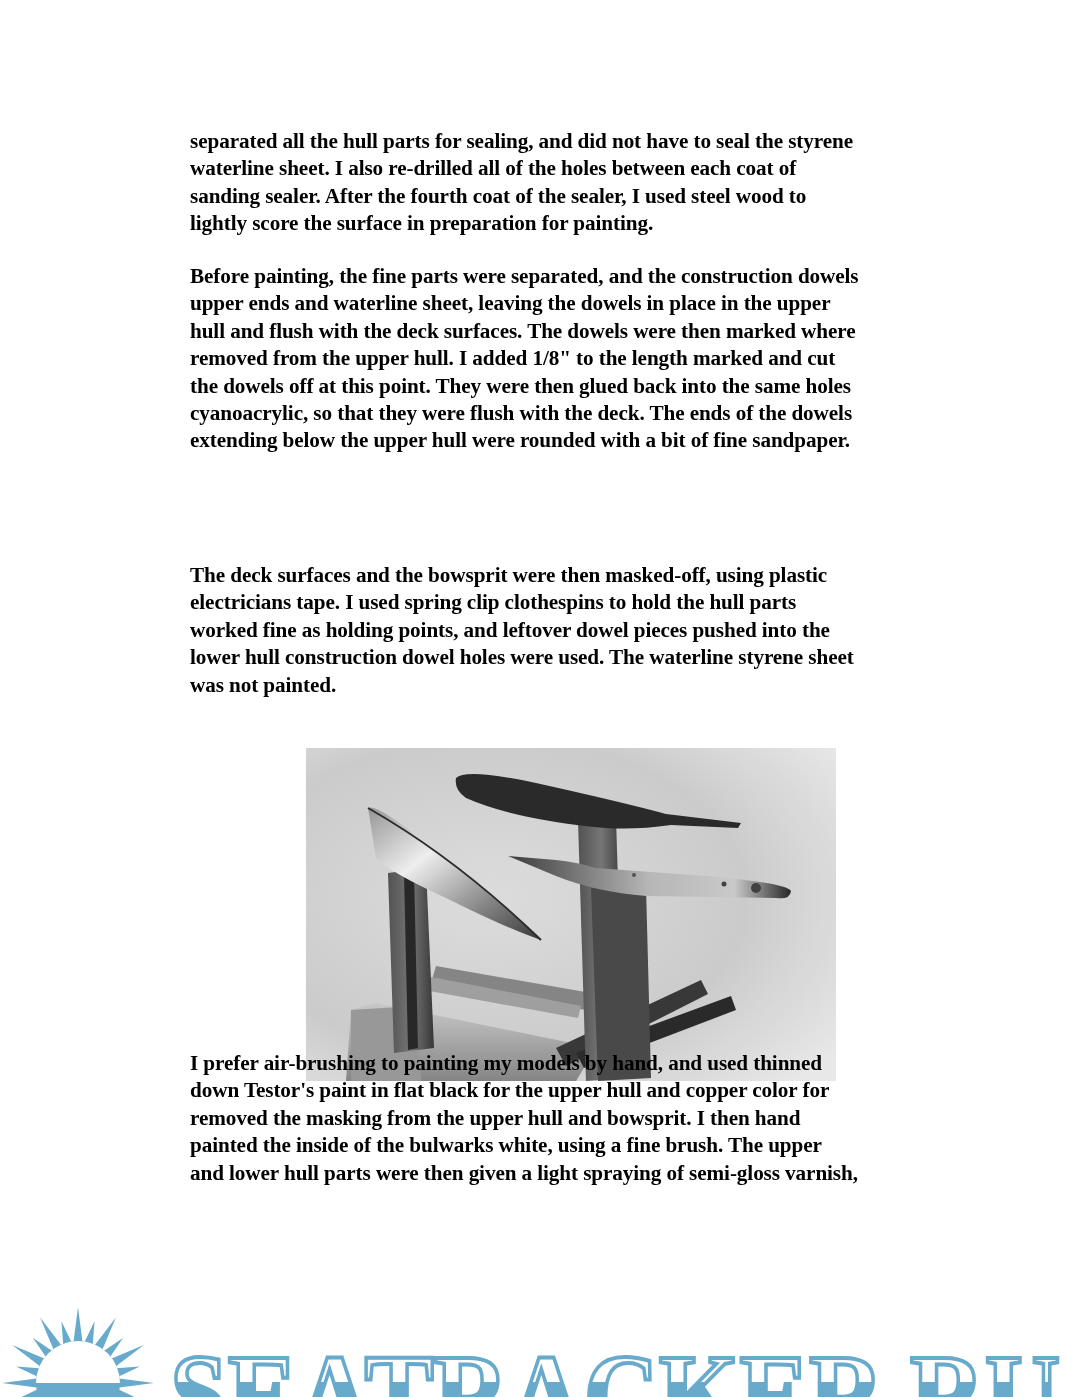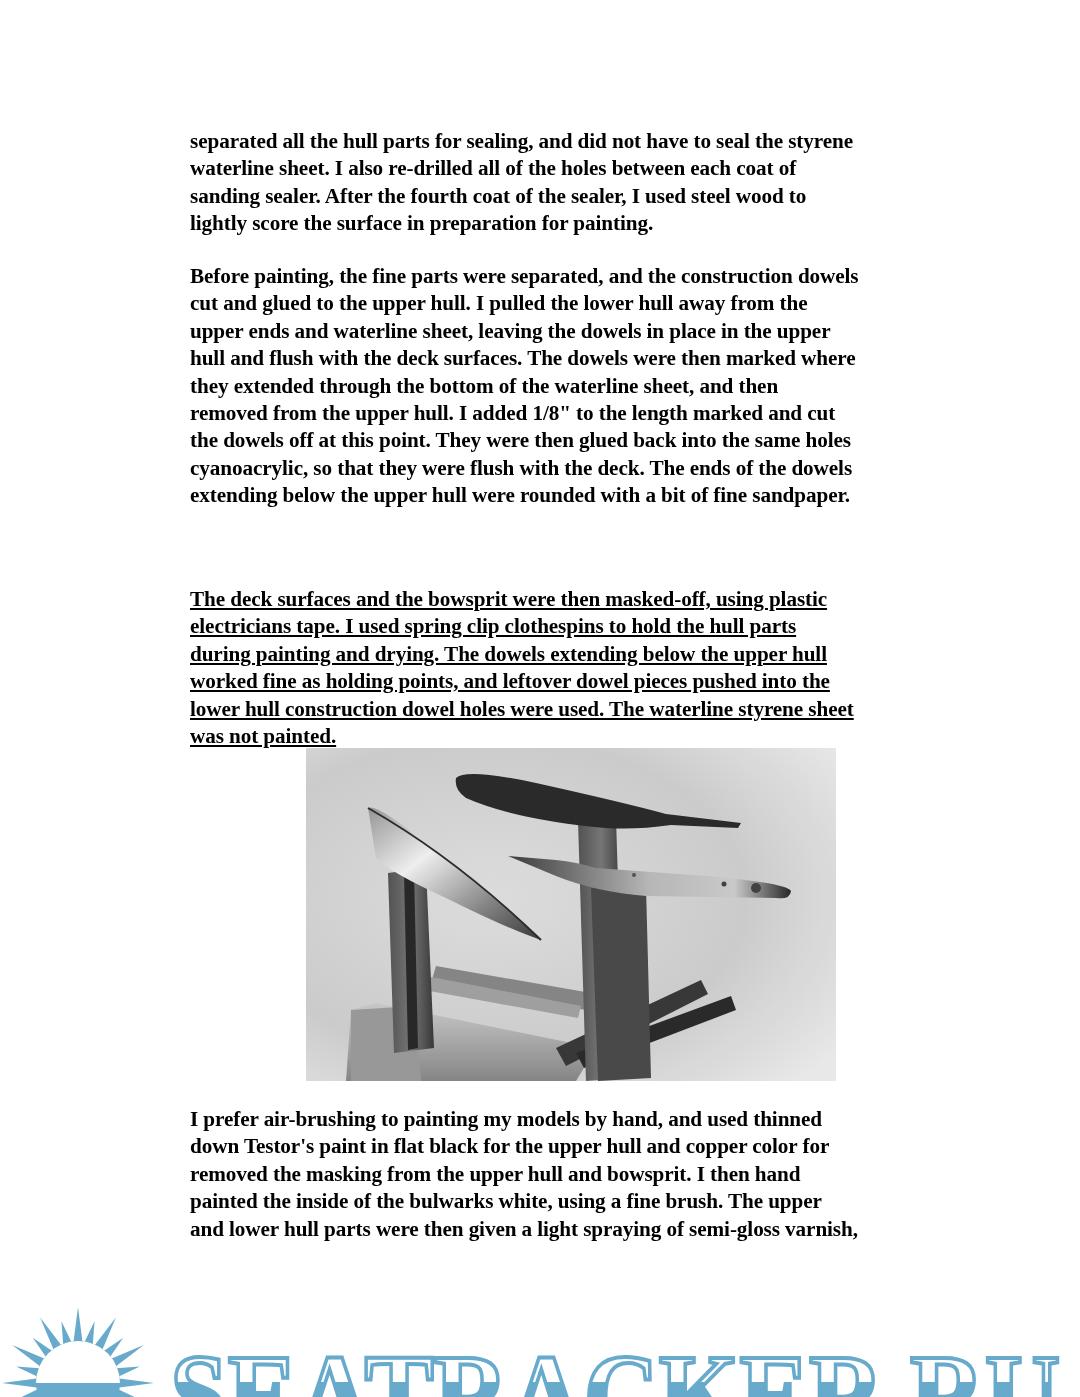--- a/index.html
+++ b/index.html
@@ -7,56 +7,53 @@
     .page { position: absolute; left: 0; top: 0; width: 1080px; height: 1330px; }
     .para {
       position: absolute; left: 190px; width: 775px;
       font-family: "Liberation Serif", serif; font-weight: bold;
       font-size: 21.2px; line-height: 27.4px; color: #000;
       margin: 0; white-space: normal; letter-spacing: -0.1px;
     }
     .para .ln { display: block; white-space: nowrap; }
     #p1 { top: 128px; }
     #p2 { top: 263px; }
-    #p3 { top: 586px; text-decoration: underline; }
-    #p4 { top: 1106px; }
+    #p3 { top: 562px; }
+    #p4 { top: 1050px; }
     .photo {
       position: absolute; left: 306px; top: 748px; width: 530px; height: 333px;
       overflow: hidden;
     }
     .watermark { position: absolute; left: 0; top: 1306px; width: 1080px; height: 159px; }
   </style>
 </head>
 <body>
 
 <div class="page">
 
   <p class="para" id="p1">
     <span class="ln">separated all the hull parts for sealing, and did not have to seal the styrene</span>
     <span class="ln">waterline sheet. I also re-drilled all of the holes between each coat of</span>
     <span class="ln">sanding sealer. After the fourth coat of the sealer, I used steel wood to</span>
     <span class="ln">lightly score the surface in preparation for painting.</span>
   </p>
 
   <p class="para" id="p2">
     <span class="ln">Before painting, the fine parts were separated, and the construction dowels</span>
-    <span class="ln">cut and glued to the upper hull. I pulled the lower hull away from the</span>
     <span class="ln">upper ends and waterline sheet, leaving the dowels in place in the upper</span>
     <span class="ln">hull and flush with the deck surfaces. The dowels were then marked where</span>
-    <span class="ln">they extended through the bottom of the waterline sheet, and then</span>
     <span class="ln">removed from the upper hull. I added 1/8" to the length marked and cut</span>
     <span class="ln">the dowels off at this point. They were then glued back into the same holes</span>
     <span class="ln">cyanoacrylic, so that they were flush with the deck. The ends of the dowels</span>
     <span class="ln">extending below the upper hull were rounded with a bit of fine sandpaper.</span>
   </p>
 
   <p class="para" id="p3">
     <span class="ln">The deck surfaces and the bowsprit were then masked-off, using plastic</span>
     <span class="ln">electricians tape. I used spring clip clothespins to hold the hull parts</span>
-    <span class="ln">during painting and drying. The dowels extending below the upper hull</span>
     <span class="ln">worked fine as holding points, and leftover dowel pieces pushed into the</span>
     <span class="ln">lower hull construction dowel holes were used. The waterline styrene sheet</span>
     <span class="ln">was not painted.</span>
   </p>
 
   <div class="photo">
     <svg width="530" height="333" viewBox="0 0 530 333" xmlns="http://www.w3.org/2000/svg">
       <defs>
         <radialGradient id="bg" cx="0.35" cy="0.45" r="0.8">
           <stop offset="0" stop-color="#e4e4e4"></stop>

